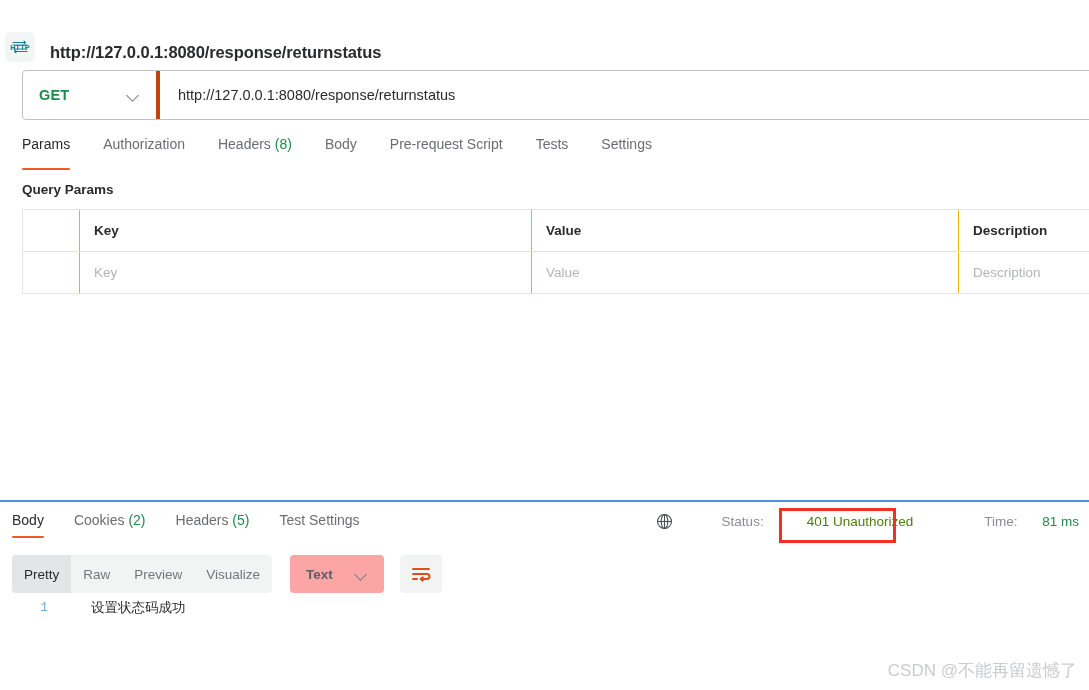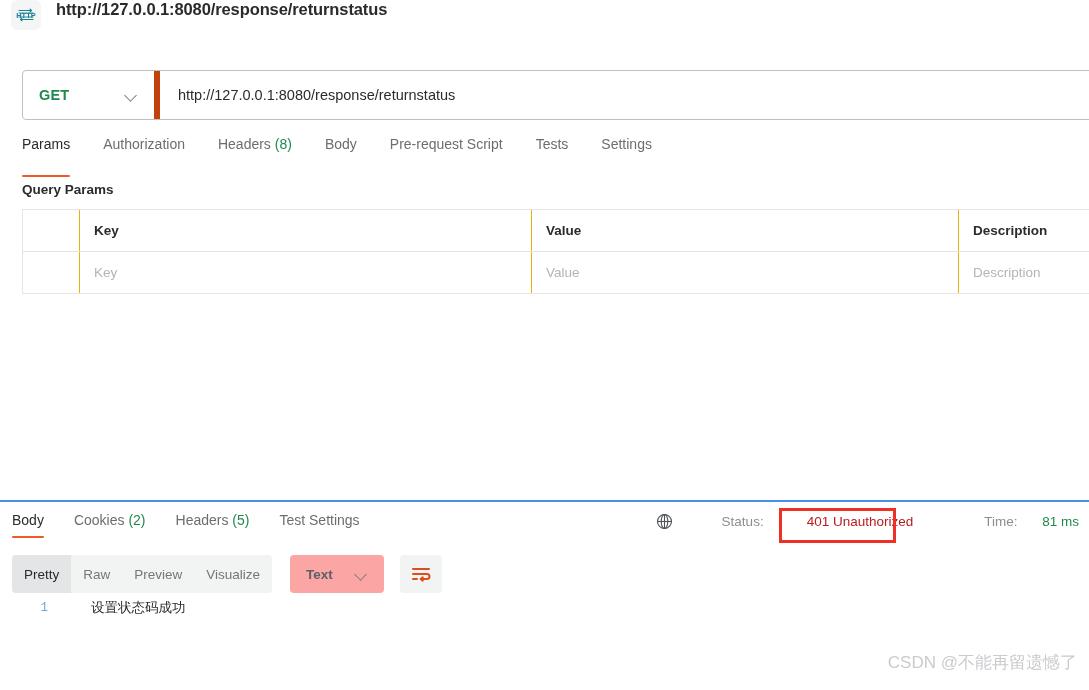--- a/index.html
+++ b/index.html
@@ -21,22 +21,22 @@
     height: 690px;
     background: #ffffff;
   }
 
   
   .title-bar {
     position: absolute;
     left: 0; top: 0;
     width: 1089px; height: 62px;
     display: flex;
-    align-items: flex-start;
-    padding-left: 11px;
+    align-items: flex-end;
+    padding-left: 5px;
   }
   .http-badge {
     width: 30px; height: 30px;
     border-radius: 6px;
     background: #f4f5f5;
     display: flex;
     align-items: center;
     justify-content: center;
     flex: none;
   }
@@ -60,21 +60,21 @@
     background: #ffffff;
     display: flex;
     align-items: stretch;
   }
   .method-box {
     width: 137px;
     display: flex;
     align-items: center;
     justify-content: space-between;
     padding: 0 16px 0 16px;
-    border-right: 6px solid #c2410c;
+    border-right: 4px solid #c2410c;
     cursor: pointer;
   }
   .method-label {
     font-size: 14.5px;
     font-weight: bold;
     color: #1f8a4c;
     letter-spacing: 0.2px;
   }
   .chev {
     width: 13px; height: 13px;
@@ -106,21 +106,21 @@
     left: 22px; top: 136px;
     height: 32px;
     display: flex;
     align-items: flex-start;
   }
   .tab {
     position: relative;
     font-size: 14px;
     color: #6b6d70;
     margin-right: 33px;
-    padding-bottom: 25px;
+    padding-bottom: 18px;
     cursor: pointer;
     white-space: nowrap;
   }
   .tab.active { color: #2a2b2c; }
   .tab.active::after {
     content: "";
     position: absolute;
     left: 0; right: 0; bottom: 0;
     height: 2.5px;
     background: #ef5b25;
@@ -186,21 +186,21 @@
     position: absolute;
     right: 10px; top: 513px;
     display: flex;
     align-items: center;
     font-size: 13.5px;
     white-space: nowrap;
     gap: 38px;
   }
   .globe { margin-right: 11px; display: flex; align-items: center; }
   .status-lbl { color: #8b8d90; }
-  .status-val { color: #b91c1c; margin-left: 5px; }
+  .status-val { color: #4d7c0f; margin-left: 5px; }
   .time-group { margin-left: 33px; }
   .time-lbl { color: #8b8d90; }
   .time-val { color: #1f8a4c; margin-left: 21px; }
 
   .redbox {
     position: absolute;
     left: 779px; top: 508px;
     width: 117px; height: 35px;
     border: 3px solid #ef3024;
     pointer-events: none;
@@ -281,21 +281,21 @@
   .code-line {
     color: #2a2b2c;
     line-height: 20px;
     white-space: pre;
     margin-left: 31px;
   }
 
   
   .watermark {
     position: absolute;
-    right: 12px; bottom: 16px;
+    right: 12px; bottom: 8px;
     font-size: 17px;
     color: #c9cbcd;
     white-space: nowrap;
   }
 </style>
 </head>
 <body>
 
 <div id="app">
 

